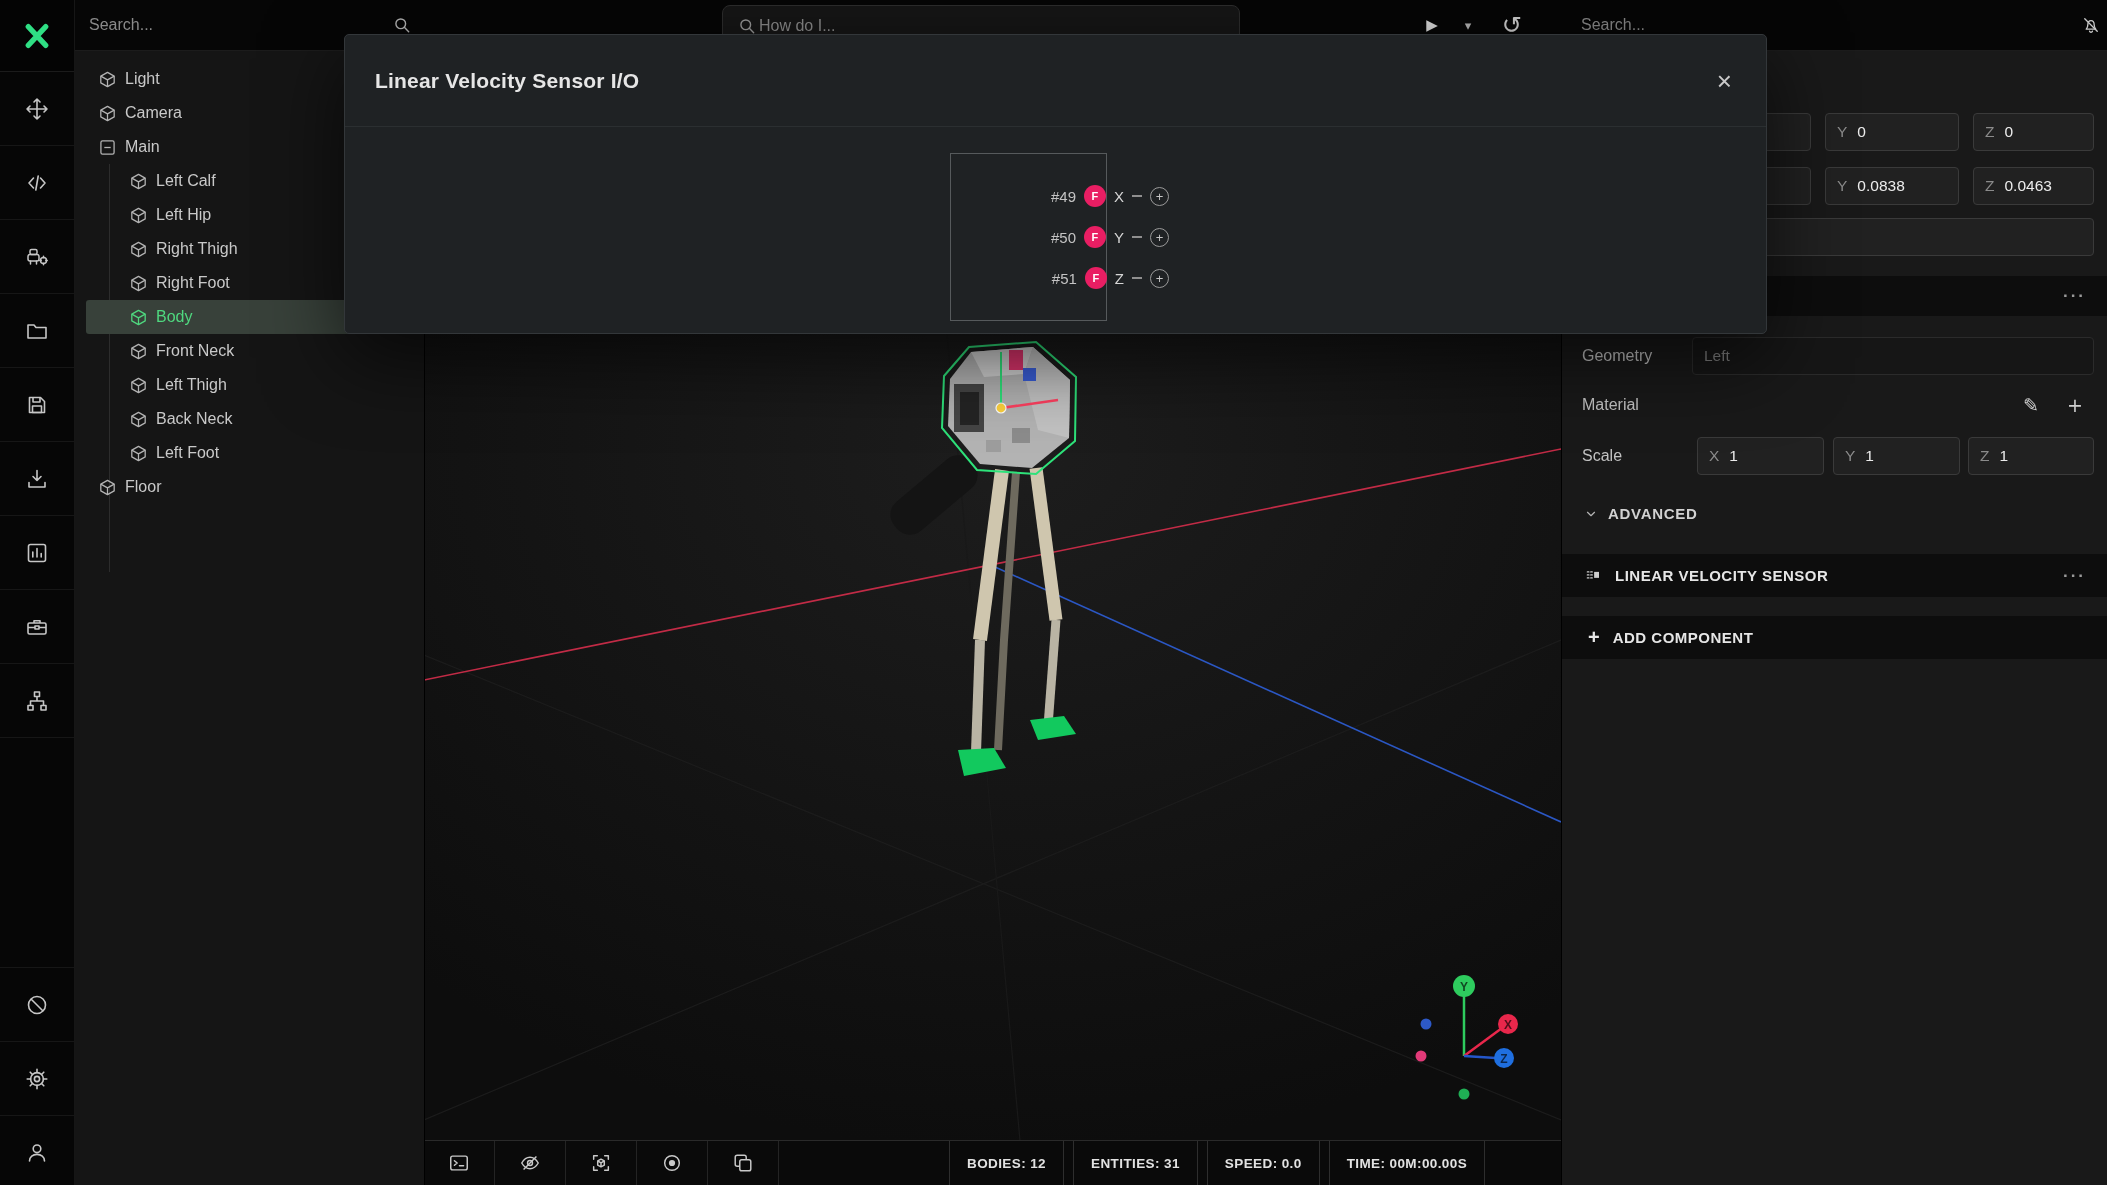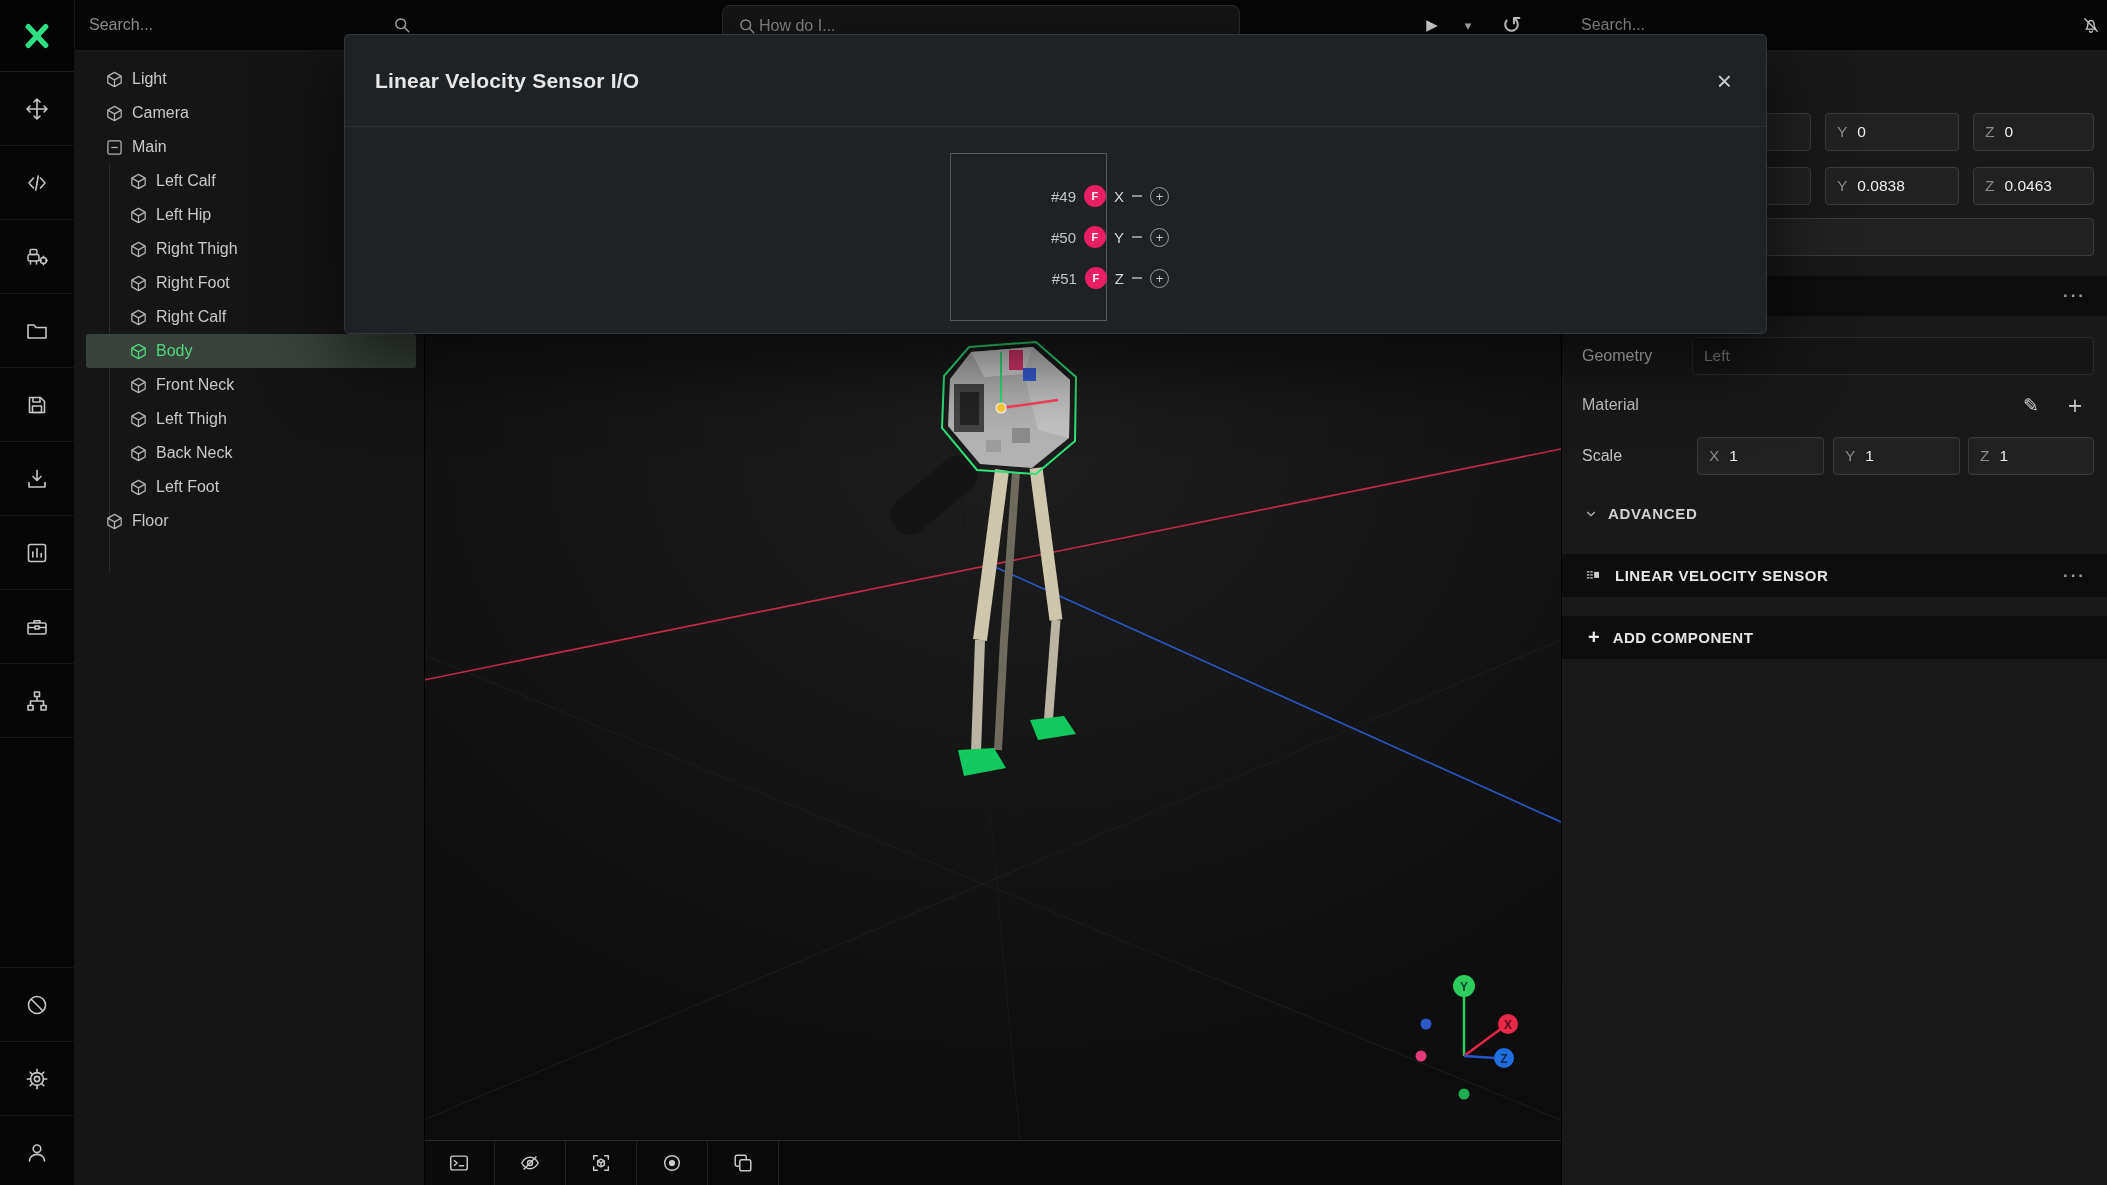--- a/index.html
+++ b/index.html
@@ -31,21 +31,21 @@
   .tbtn{background:none;border:none;color:#dcdcdc;cursor:pointer;height:50px;display:flex;align-items:center;justify-content:center;padding:0}
   .tbtn.play{left:1338px;width:40px;font-size:15px}
   .tbtn.caret{left:1380px;width:28px;font-size:13px;color:#b5b5b5}
   .tbtn.hist{left:1416px;width:44px;font-size:24px;color:#cfcfcf;font-family:"DejaVu Sans",sans-serif}
   .isearch-input{left:1500px;top:0;width:330px;height:49px;background:none;border:none;padding:0 0 0 7px;font-size:16px;color:#bdbdbd}
   .tbtn.bell{left:1994px;width:46px;color:#c9c9c9}
 
   
   .hier{position:absolute;left:74px;top:0;width:350px;height:1185px;background:#151515;border-right:1px solid #000;z-index:2}
   .tree{position:absolute;left:0;top:50px;right:0;padding-top:12px}
-  .trow{height:34px;display:flex;align-items:center;gap:9px;padding-left:32px;font-size:16px;color:#c9c9c9;cursor:pointer;position:relative}
+  .trow{height:34px;display:flex;align-items:center;gap:9px;padding-left:25px;font-size:16px;color:#c9c9c9;cursor:pointer;position:relative}
   .trow .ticn{width:17px;height:17px;color:#b3b3b3;flex:none}
   .trow.child{padding-left:56px}
   .trow.sel{background:#38413a;border-radius:3px;margin:0 8px 0 12px;padding-left:44px;color:#4fd87f}
   .trow.sel .ticn{color:#4fd87f}
   .guide{position:absolute;left:35px;top:164px;width:1px;height:408px;background:#2c2c2c}
 
   
   .viewport{position:absolute;left:424px;top:0;width:1137px;height:1185px;z-index:1;
     background:radial-gradient(ellipse 900px 700px at 52% 38%, #1d1d1d 0%, #141414 55%, #0d0d0d 100%)}
   .scene{position:absolute;left:0;top:0}
@@ -336,26 +336,20 @@
       <svg class="ticn">
           <use href="#i-cube"></use>
         </svg>
       <span>Right Thigh</span>
     </div>
     <div class="trow child">
       <svg class="ticn">
           <use href="#i-cube"></use>
         </svg>
       <span>Right Foot</span>
-    </div>
-    <div class="trow child">
-      <svg class="ticn">
-          <use href="#i-cube"></use>
-        </svg>
-      <span>Right Calf</span>
     </div>
     <div class="trow child sel">
       <svg class="ticn">
           <use href="#i-cube"></use>
         </svg>
       <span>Body</span>
     </div>
     <div class="trow child">
       <svg class="ticn">
           <use href="#i-cube"></use>
@@ -462,20 +456,26 @@
           <svg class="icn i22">
             <use href="#i-record"></use>
           </svg>
         </button>
       <button class="sb-btn">
           <svg class="icn i22">
             <use href="#i-copy"></use>
           </svg>
         </button>
     </div>
+    <div class="sb-stats">
+      <div class="sb-cell">BODIES: 12</div>
+      <div class="sb-cell">ENTITIES: 31</div>
+      <div class="sb-cell">SPEED: 0.0</div>
+      <div class="sb-cell">TIME: 00M:00.00S</div>
+    </div>
   </div>
 </main>
 
 <aside class="inspector">
 
   <div class="fld" style="left:129px;top:63px;width:120px"></div>
   <div class="fld" style="left:263px;top:63px;width:134px">
     <span class="ax">Y</span>
     <span class="val">0</span>
   </div>

